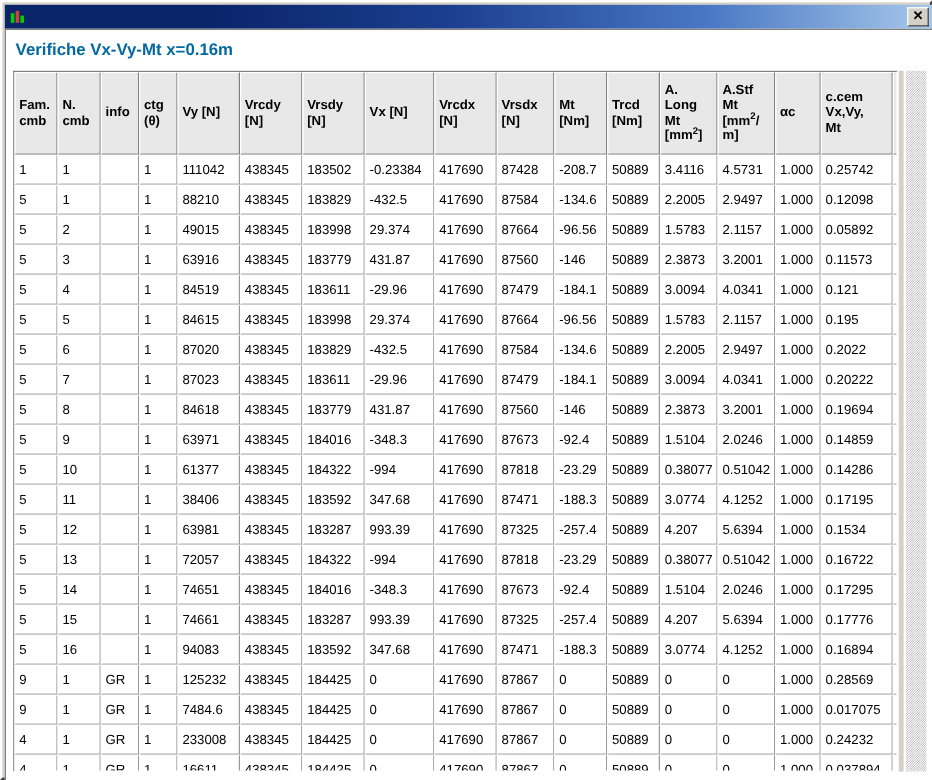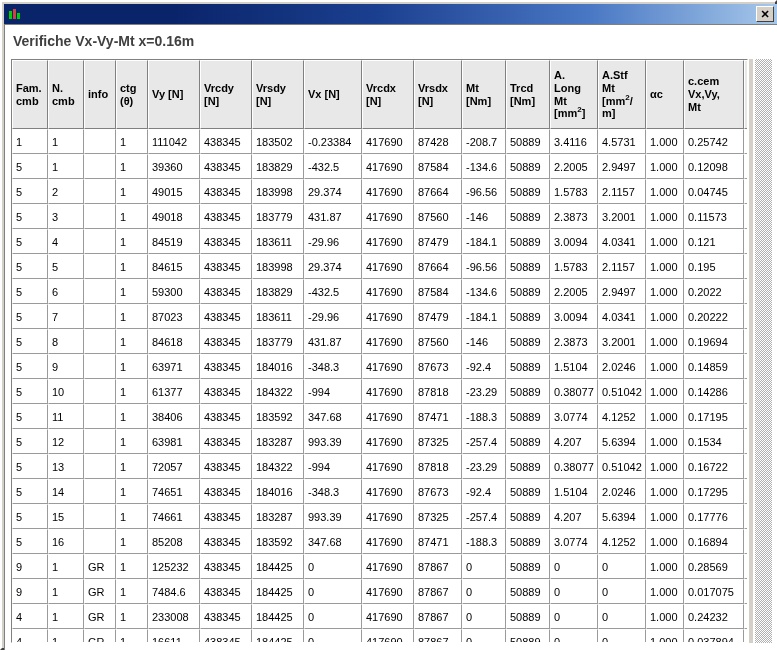--- a/index.html
+++ b/index.html
@@ -88,21 +88,21 @@
     border-top: 1px solid #808080;
     box-sizing: border-box;
     overflow: hidden;
   }
 
   #page-title {
     position: absolute;
     left: 8px; top: 8px;
     font-size: 14px;
     font-weight: bold;
-    color: #404040;
+    color: #0369a1;
     white-space: nowrap;
   }
 
   
   #grid-outer {
     position: absolute;
     left: 6px; top: 34px;
     width: 737px;
     height: 584px;
     box-sizing: border-box;
@@ -253,21 +253,21 @@
               <td>4.5731</td>
               <td>1.000</td>
               <td>0.25742</td>
               <td>0.60513</td>
             </tr>
             <tr>
               <td>5</td>
               <td>1</td>
               <td></td>
               <td>1</td>
-              <td>39360</td>
+              <td>88210</td>
               <td>438345</td>
               <td>183829</td>
               <td>-432.5</td>
               <td>417690</td>
               <td>87584</td>
               <td>-134.6</td>
               <td>50889</td>
               <td>2.2005</td>
               <td>2.9497</td>
               <td>1.000</td>
@@ -283,29 +283,29 @@
               <td>438345</td>
               <td>183998</td>
               <td>29.374</td>
               <td>417690</td>
               <td>87664</td>
               <td>-96.56</td>
               <td>50889</td>
               <td>1.5783</td>
               <td>2.1157</td>
               <td>1.000</td>
-              <td>0.04745</td>
+              <td>0.05892</td>
               <td>0.26639</td>
             </tr>
             <tr>
               <td>5</td>
               <td>3</td>
               <td></td>
               <td>1</td>
-              <td>49018</td>
+              <td>63916</td>
               <td>438345</td>
               <td>183779</td>
               <td>431.87</td>
               <td>417690</td>
               <td>87560</td>
               <td>-146</td>
               <td>50889</td>
               <td>2.3873</td>
               <td>3.2001</td>
               <td>1.000</td>
@@ -348,21 +348,21 @@
               <td>2.1157</td>
               <td>1.000</td>
               <td>0.195</td>
               <td>0.45987</td>
             </tr>
             <tr>
               <td>5</td>
               <td>6</td>
               <td></td>
               <td>1</td>
-              <td>59300</td>
+              <td>87020</td>
               <td>438345</td>
               <td>183829</td>
               <td>-432.5</td>
               <td>417690</td>
               <td>87584</td>
               <td>-134.6</td>
               <td>50889</td>
               <td>2.2005</td>
               <td>2.9497</td>
               <td>1.000</td>
@@ -538,21 +538,21 @@
               <td>5.6394</td>
               <td>1.000</td>
               <td>0.17776</td>
               <td>0.40751</td>
             </tr>
             <tr>
               <td>5</td>
               <td>16</td>
               <td></td>
               <td>1</td>
-              <td>85208</td>
+              <td>94083</td>
               <td>438345</td>
               <td>183592</td>
               <td>347.68</td>
               <td>417690</td>
               <td>87471</td>
               <td>-188.3</td>
               <td>50889</td>
               <td>3.0774</td>
               <td>4.1252</td>
               <td>1.000</td>

